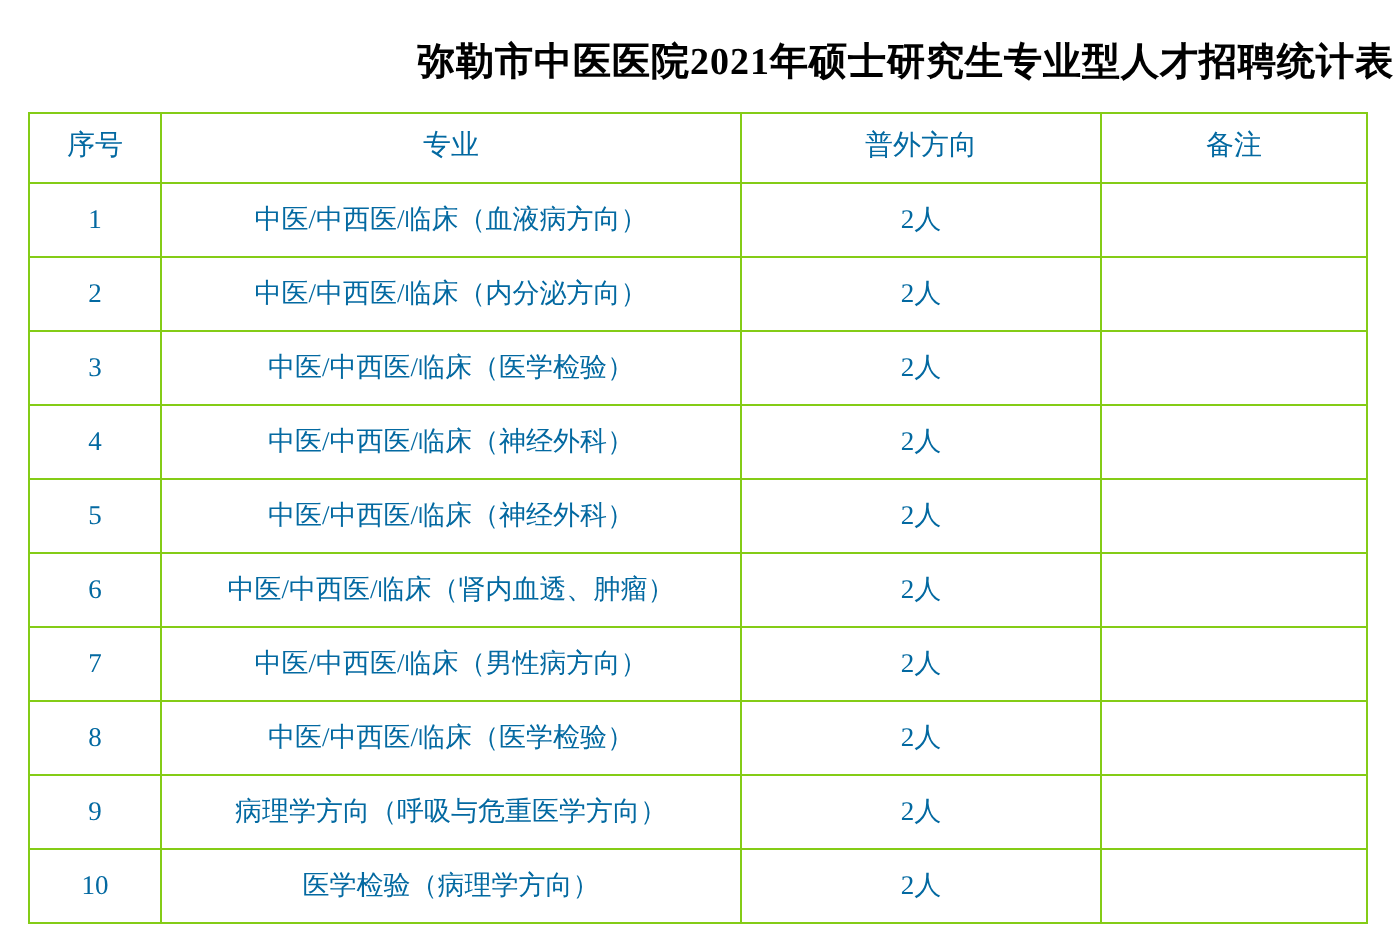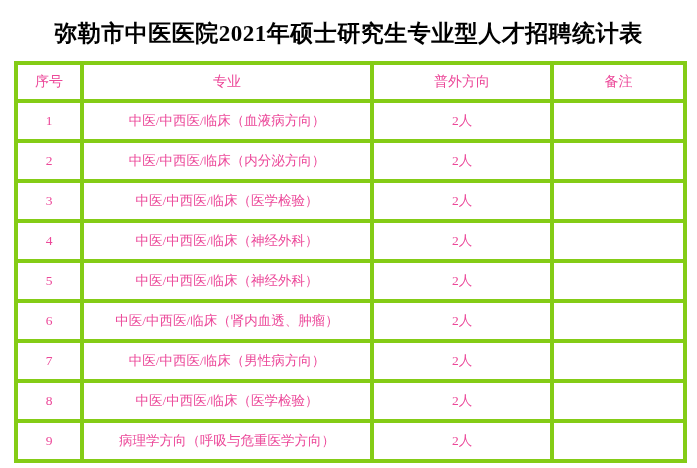--- a/index.html
+++ b/index.html
@@ -14,50 +14,50 @@
     color: #000000;
     overflow: hidden;
   }
   .page {
     width: 697px;
     height: 468px;
     position: relative;
     box-sizing: border-box;
   }
   .doc-title {
-    text-align: center;
+    text-align: right;
     font-family: "Liberation Serif", "DejaVu Serif", serif;
     font-weight: bold;
-    font-size: 23px;
+    font-size: 19px;
     letter-spacing: 0.5px;
     padding-top: 18px;
     padding-bottom: 12px;
     color: #000;
   }
   .table-wrap {
     padding: 0 14px;
     box-sizing: border-box;
   }
   table.recruit {
     border-collapse: collapse;
     width: 669px;
     table-layout: fixed;
     margin: 0 auto;
   }
   table.recruit td, table.recruit th {
-    border: 4px solid #84cc16;
+    border: 1px solid #84cc16;
     text-align: center;
     vertical-align: middle;
     font-size: 13.5px;
     font-family: "Liberation Serif", "DejaVu Serif", serif;
     font-weight: normal;
     padding: 0;
     height: 36px;
     line-height: 1.15;
-    color: #ec4899;
+    color: #0369a1;
   }
   table.recruit thead td {
     height: 34px;
     font-size: 14px;
   }
   col.c-index { width: 66px; }
   col.c-major { width: 290px; }
   col.c-count { width: 180px; }
   col.c-note  { width: 133px; }
 </style>
@@ -132,17 +132,23 @@
           <td>中医/中西医/临床（医学检验）</td>
           <td>2人</td>
           <td></td>
         </tr>
         <tr>
           <td>9</td>
           <td>病理学方向（呼吸与危重医学方向）</td>
           <td>2人</td>
           <td></td>
         </tr>
+        <tr>
+          <td>10</td>
+          <td>医学检验（病理学方向）</td>
+          <td>2人</td>
+          <td></td>
+        </tr>
       </tbody>
     </table>
   </div>
 
 </div>
 
 </body></html>

